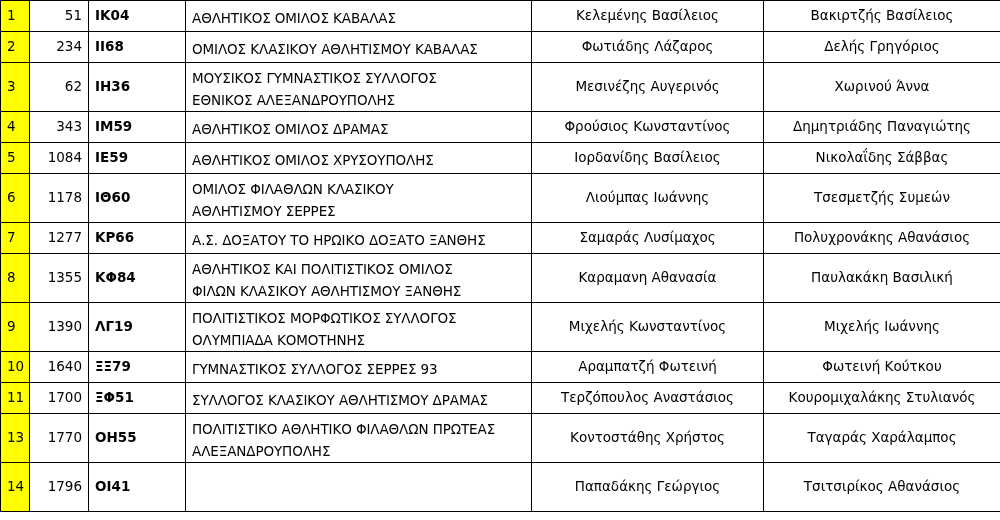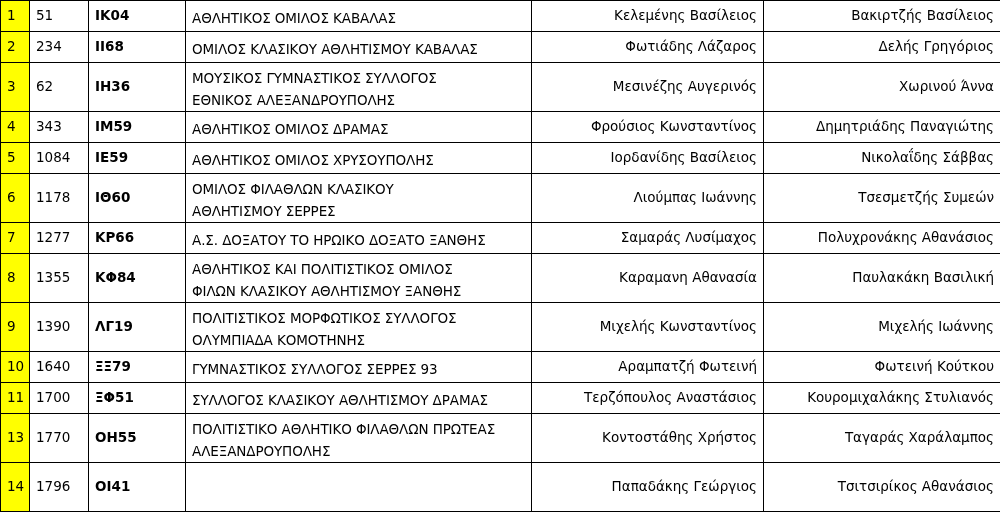--- a/index.html
+++ b/index.html
@@ -36,40 +36,40 @@
   col.c-name2 { width: 237px; }
 
   td.idx {
     background: #ffff00;
     text-align: left;
     font-size: 13.5px;
     padding-left: 4px;
     font-weight: normal;
   }
   td.num {
-    text-align: left;
+    text-align: right;
     font-size: 12.5px;
     margin-top: 47px;
   }
   td.code {
     color: #ff0000;
     font-weight: bold;
     font-size: 14px;
     text-align: left;
     padding-left: 8px;
     border-radius: 11px;
   }
   td.club {
     font-size: 13px;
     text-align: left;
     letter-spacing: -0.1px;
   }
   td.nm {
     font-size: 14px;
-    text-align: right;
+    text-align: center;
     padding-left: 8px;
   }
   tr.r1 { height: 31px; }
   tr.r2 { height: 49px; }
   .two-line span { display: block; margin-top: 6px; }
 </style>
 </head>
 <body>
 
 <table class="sheet">

